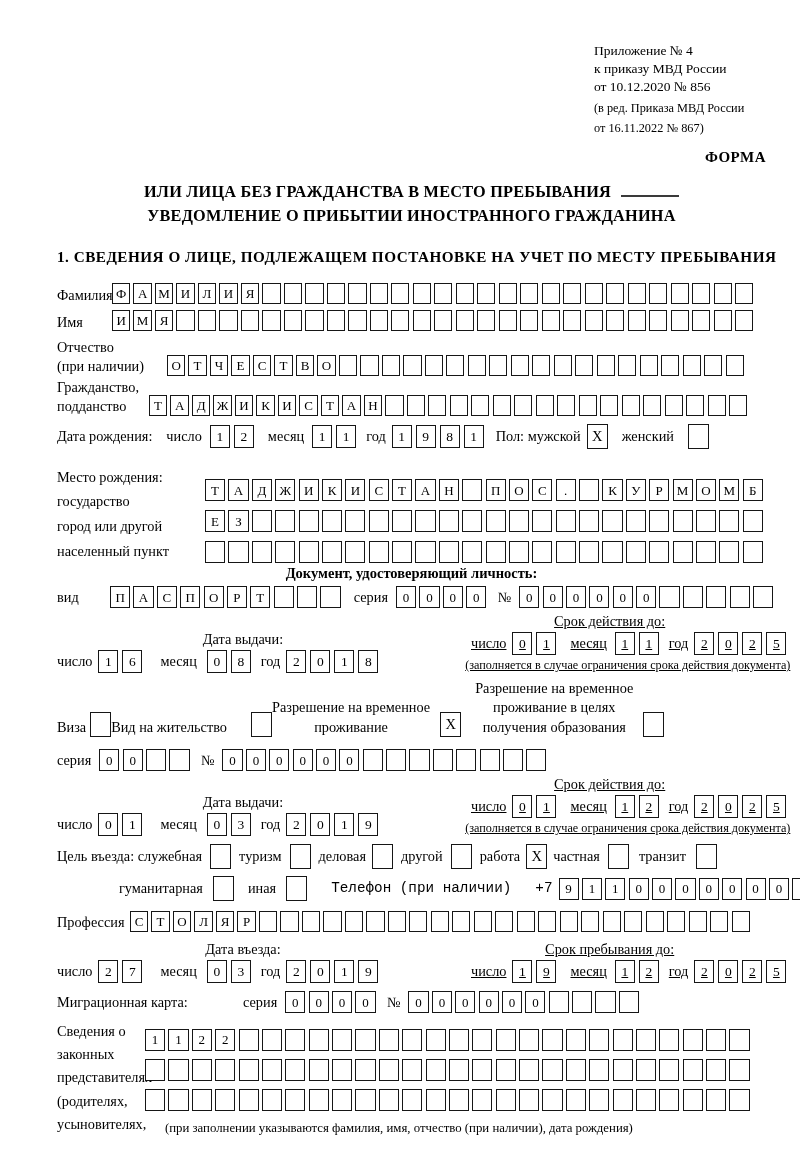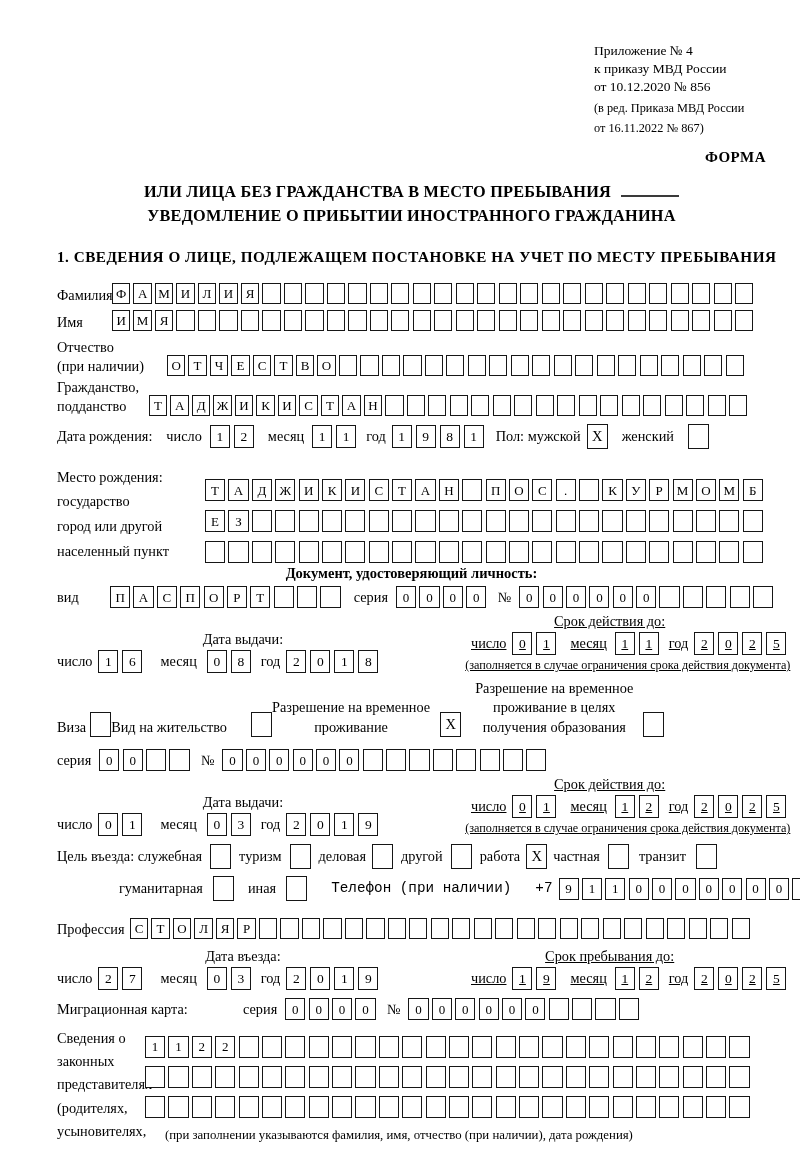--- a/index.html
+++ b/index.html
@@ -558,21 +558,21 @@
         <span class="cell">0</span>
         <span class="cell">0</span>
         <span class="cell">0</span>
         <span class="cell">0</span>
         <span class="cell">0</span>
         <span class="cell">0</span>
         <span class="cell"></span>
       </span>
   </div>
 
-  <div class="row" style="margin-top:17px">
+  <div class="row" style="margin-top:10px">
     <span class="lbl" style="width:73px">Профессия</span>
     <span class="boxes">
         <span class="cell">С</span>
         <span class="cell">Т</span>
         <span class="cell">О</span>
         <span class="cell">Л</span>
         <span class="cell">Я</span>
         <span class="cell">Р</span>
         <span class="cell"></span>
         <span class="cell"></span>

